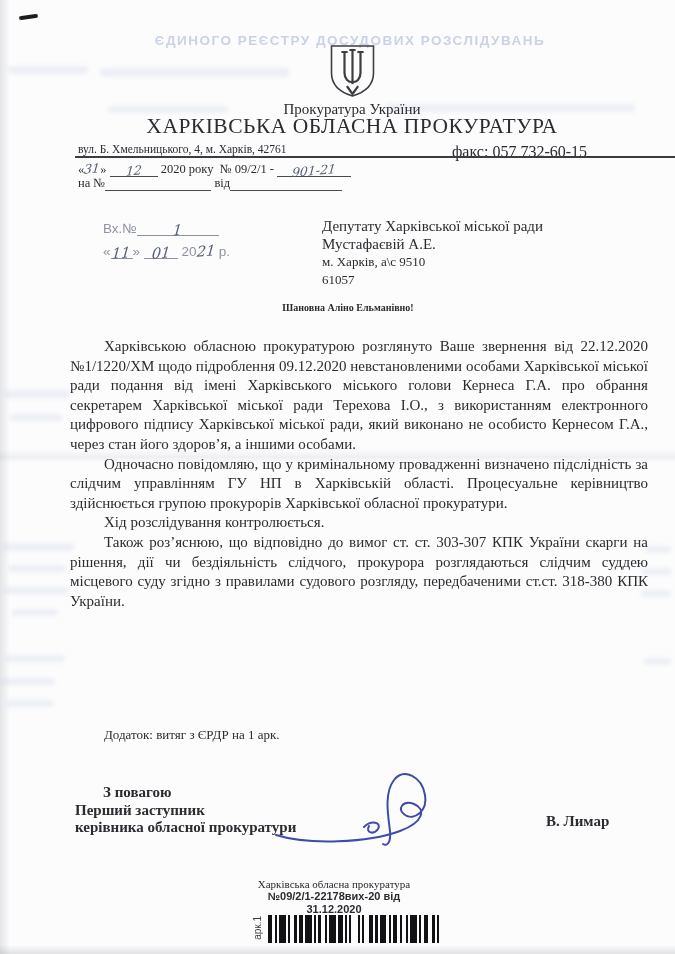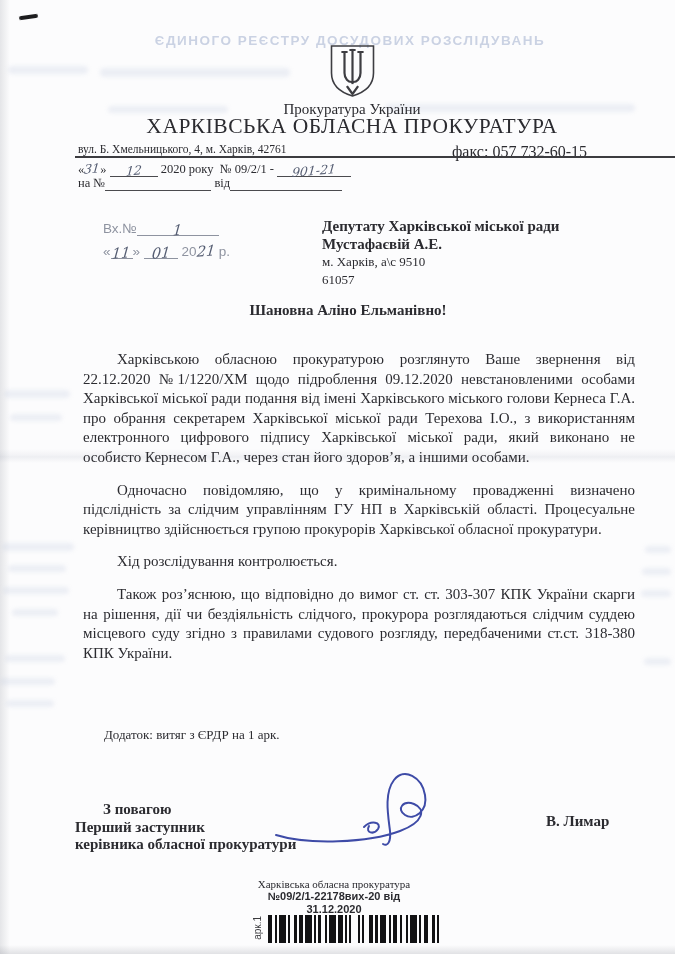--- a/index.html
+++ b/index.html
@@ -31,30 +31,30 @@
   .hand{font-style:italic;color:var(--pen,#555d72);display:inline-block;
         transform:rotate(-5deg) skewX(-10deg);font-family:"DejaVu Serif",serif;}
   
   .stamp{position:absolute;left:103px;top:221px;color:var(--stamp,#8e93a0);
          font-family:"Liberation Sans",sans-serif;font-size:13.5px;}
   .stamp .blank{border-bottom:1px solid var(--stamp,#8e93a0);}
   .stamp .hand{font-size:14.5px;}
   .stamp-line2{margin-top:7px;}
   
   .recipient{position:absolute;left:322px;top:218px;line-height:17.5px;}
-  .recipient .b{font-weight:bold;font-size:15px;}
+  .recipient .b{font-weight:normal;font-size:15px;}
   .recipient .r{font-size:13px;}
-  .salutation{position:absolute;top:302px;left:28px;width:640px;text-align:center;font-weight:bold;font-size:15px;}
+  .salutation{position:absolute;top:302px;left:28px;width:640px;text-align:center;font-weight:bold;font-size:10px;}
   
   .body-text{position:absolute;left:70px;top:337px;width:578px;font-size:15px;line-height:19.6px;text-align:justify;}
-  .body-text p{margin:13px;text-indent:34px;}
+  .body-text p{margin:0;text-indent:34px;}
   .attachment{position:absolute;left:104px;top:727px;font-size:13px;}
   
   .signoff{position:absolute;left:75px;top:784px;font-size:15px;font-weight:bold;line-height:17.5px;}
-  .signoff .closing{padding-left:28px;margin-top:17px;}
+  .signoff .closing{padding-left:28px;}
   .sig-name{position:absolute;left:546px;top:813px;font-weight:bold;font-size:15px;}
   .sig-svg{position:absolute;left:268px;top:763px;}
   
   .footer{position:absolute;left:0;top:878px;width:668px;text-align:center;}
   .footer-org{font-size:11px;}
   .footer-ref,.footer-date{font-family:"Liberation Sans",sans-serif;font-weight:bold;font-size:11px;line-height:12.5px;}
   .barcode{position:absolute;left:268px;top:915px;width:180px;height:28px;display:flex;align-items:stretch;overflow:hidden;}
   .barcode i{display:block;height:100%;flex:none;}
   .sheet-label{position:absolute;left:252px;top:916px;font-size:10px;color:#3a3a3e;
       writing-mode:vertical-rl;transform:rotate(180deg);font-family:"Liberation Sans",sans-serif;}

